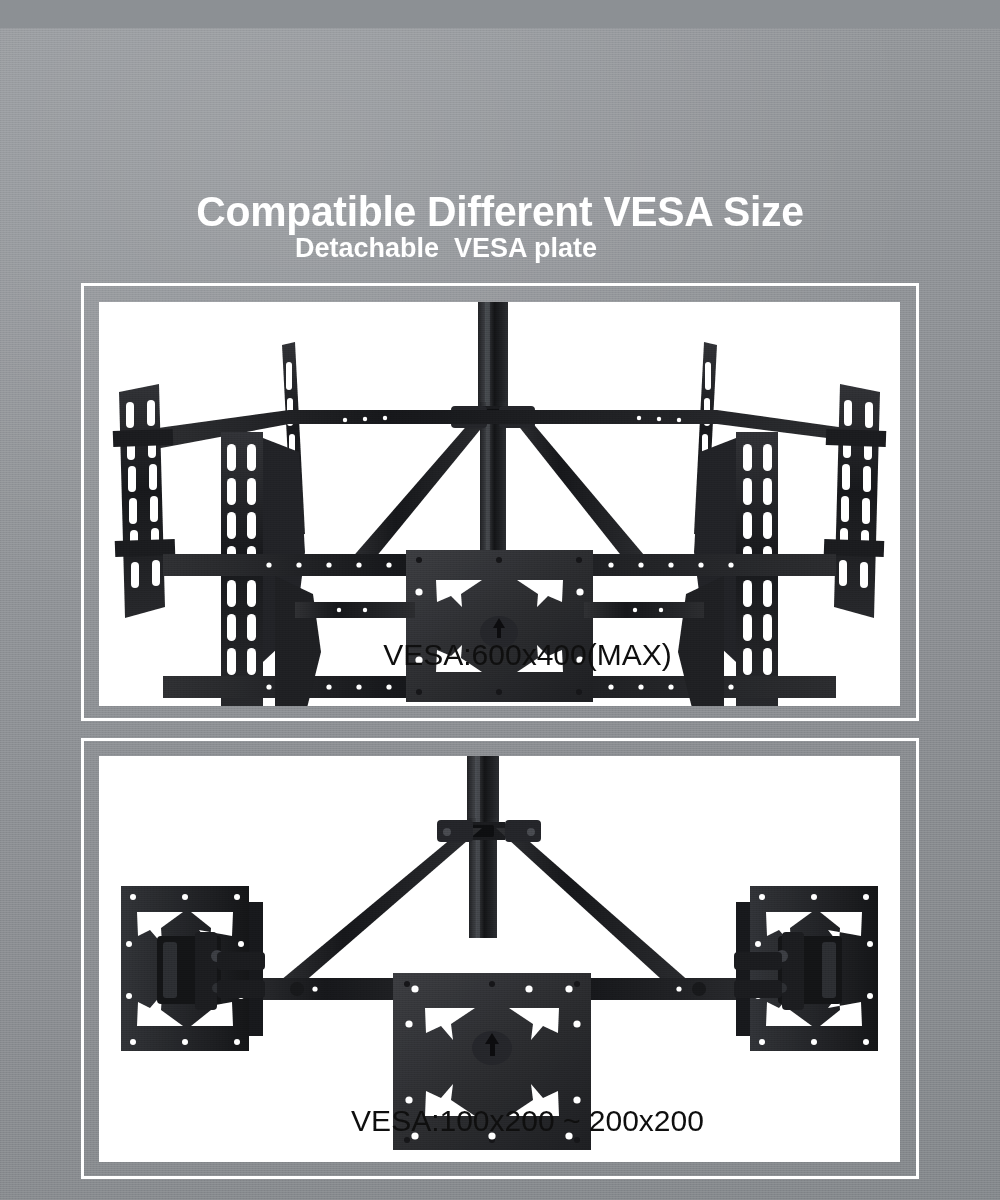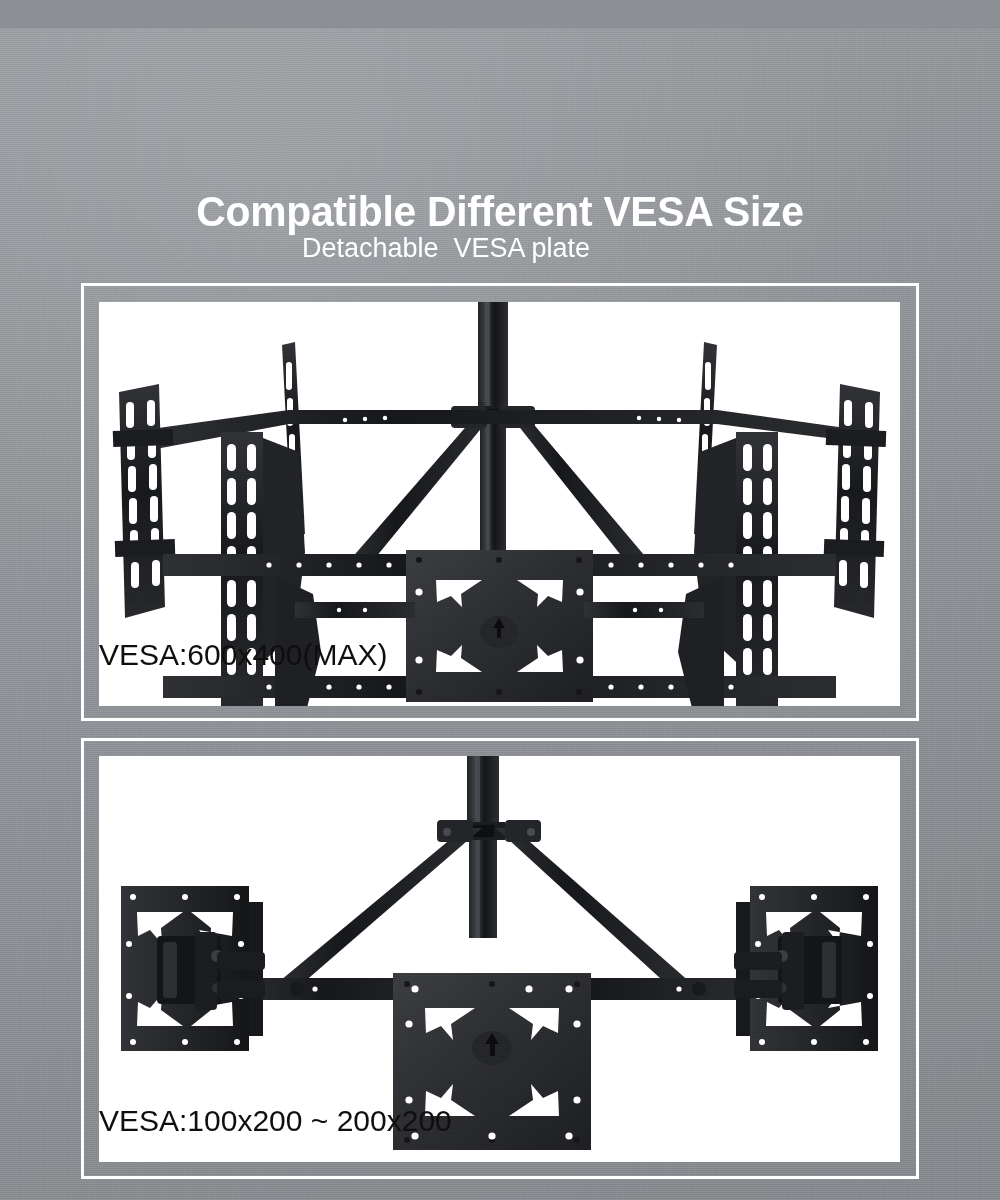--- a/index.html
+++ b/index.html
@@ -51,21 +51,21 @@
     white-space: nowrap;
   }
   .subtitle {
     position: absolute;
     left: 0;
     top: 205px;
     width: 892px;
     text-align: center;
     color: #ffffff;
     font-size: 27px;
-    font-weight: normal;
+    font-weight: bold;
     font-family: "Liberation Sans", sans-serif;
     white-space: pre;
   }
 
   
   .panel-frame {
     position: absolute;
     border: 3px solid #ffffff;
     box-sizing: border-box;
   }
@@ -75,24 +75,26 @@
     overflow: hidden;
   }
   #frame1 { left: 81px;  top: 255px;  width: 838px; height: 438px; }
   #white1 { left: 99px;  top: 274px;  width: 801px; height: 404px; }
   #frame2 { left: 81px;  top: 710px;  width: 838px; height: 441px; }
   #white2 { left: 99px;  top: 728px;  width: 801px; height: 406px; text-decoration: underline; }
 
   .caption {
     position: absolute;
     width: 100%;
+    text-align: center;
     color: #0e0e0e;
     font-size: 30px;
     font-family: "Liberation Sans", sans-serif;
     white-space: pre;
+    padding-left: 28px;
   }
   #cap1 { top: 336px; }
   #cap2 { top: 348px; }
 
   .diagram {
     position: absolute;
     left: 0;
     top: 0;
     width: 801px;
     height: 406px;

